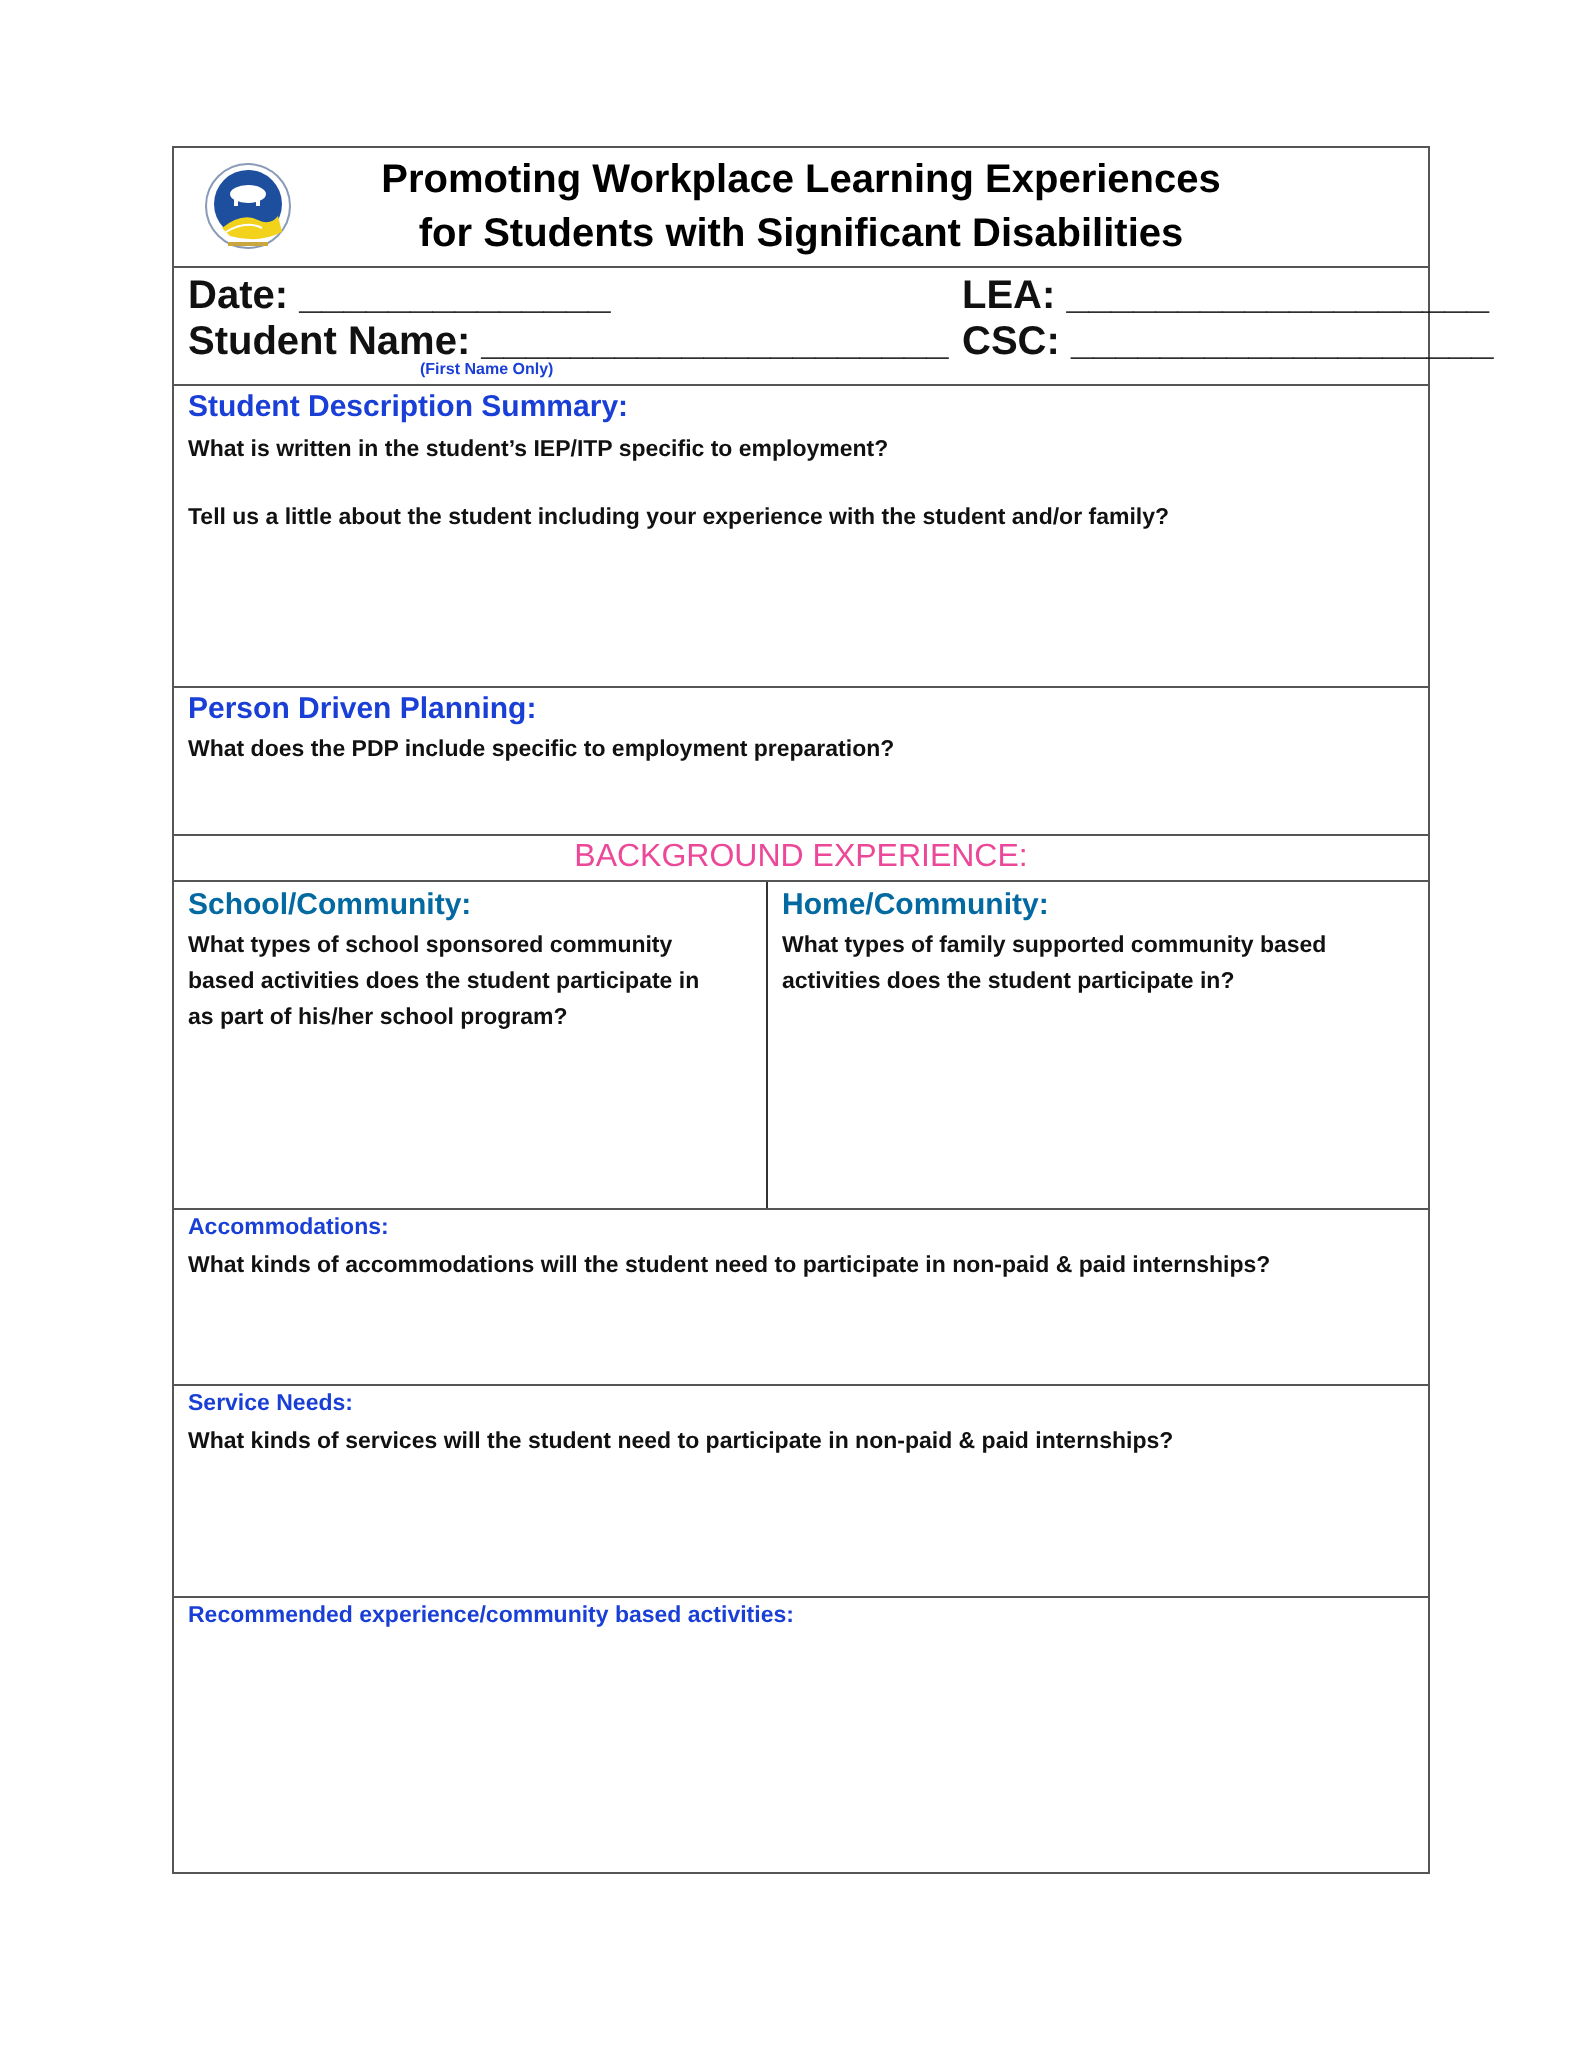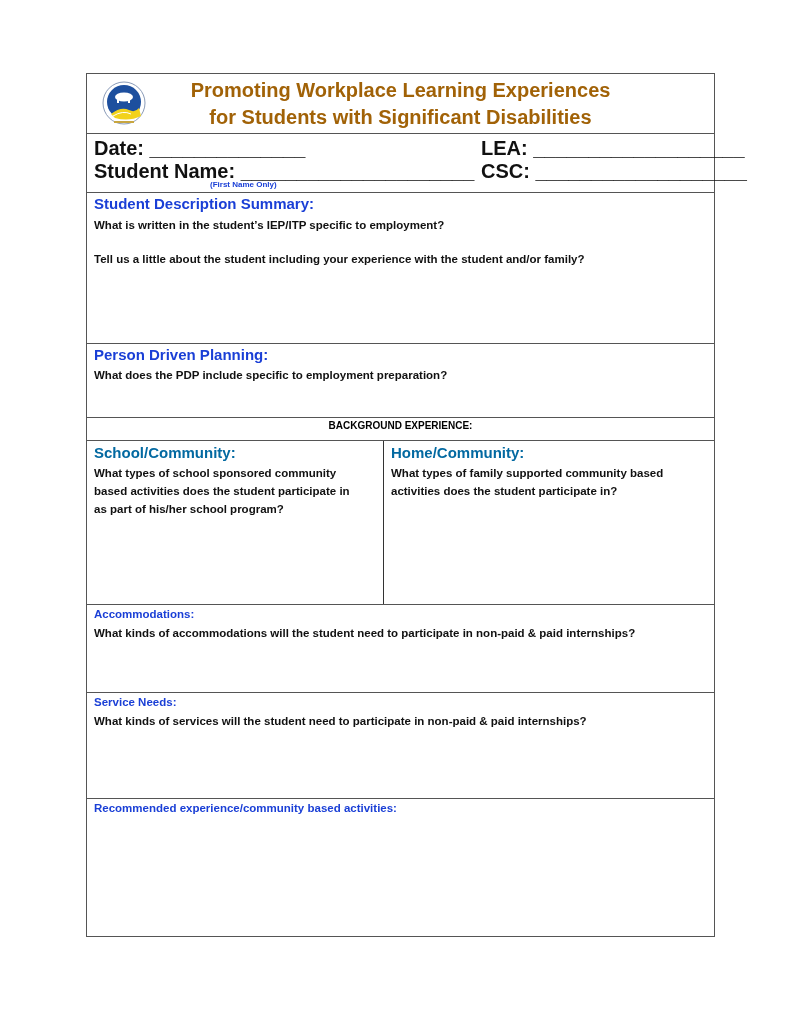--- a/index.html
+++ b/index.html
@@ -5,28 +5,28 @@
   html, body { margin: 0; padding: 0; background: #ffffff; }
   body { width: 791px; height: 1024px; position: relative; font-family: "Liberation Sans", sans-serif; color: #111; }
   .form {
     position: absolute; left: 86px; top: 73px; width: 629px; height: 864px;
     border: 1.5px solid #555; box-sizing: border-box;
   }
   .row { position: absolute; left: 0; right: 0; box-sizing: border-box; border-bottom: 1.5px solid #555; }
   .row.last { border-bottom: none; }
   .blue { color: #1a3fd6; }
   .orange { color: #0369a1; }
-  .title-line { position: absolute; left: 0; right: 0; text-align: center; font-weight: bold; font-size: 20px; color: #a16207; }
+  .title-line { position: absolute; left: 0; right: 0; text-align: center; font-weight: bold; font-size: 20px; color: #000000; }
   .logo { position: absolute; left: 12px; top: 6px; width: 50px; height: 46px; }
   .field { position: absolute; font-weight: bold; font-size: 20px; white-space: pre; }
   .sub-note { position: absolute; font-weight: bold; font-size: 8px; color: #1a3fd6; }
   .section-head { position: absolute; left: 7px; font-weight: bold; font-size: 15px; }
   .section-head.small { font-size: 11.5px; }
   .q { position: absolute; left: 7px; font-weight: bold; font-size: 11.5px; line-height: 18px; }
-  .center-head { position: absolute; left: 0; right: 0; text-align: center; font-weight: bold; font-size: 10px; color: #000000; }
+  .center-head { position: absolute; left: 0; right: 0; text-align: center; font-weight: normal; font-size: 16px; color: #ec4899; }
   .col-divider { position: absolute; left: 296px; top: 0; bottom: 0; border-left: 1.5px solid #333; }
   .col { position: absolute; top: 0; bottom: 0; }
 </style>
 </head>
 <body>
 
 <div class="form">
 
   <div class="row" style="top:0; height:60px;">
     <svg class="logo" viewBox="0 0 50 46">

